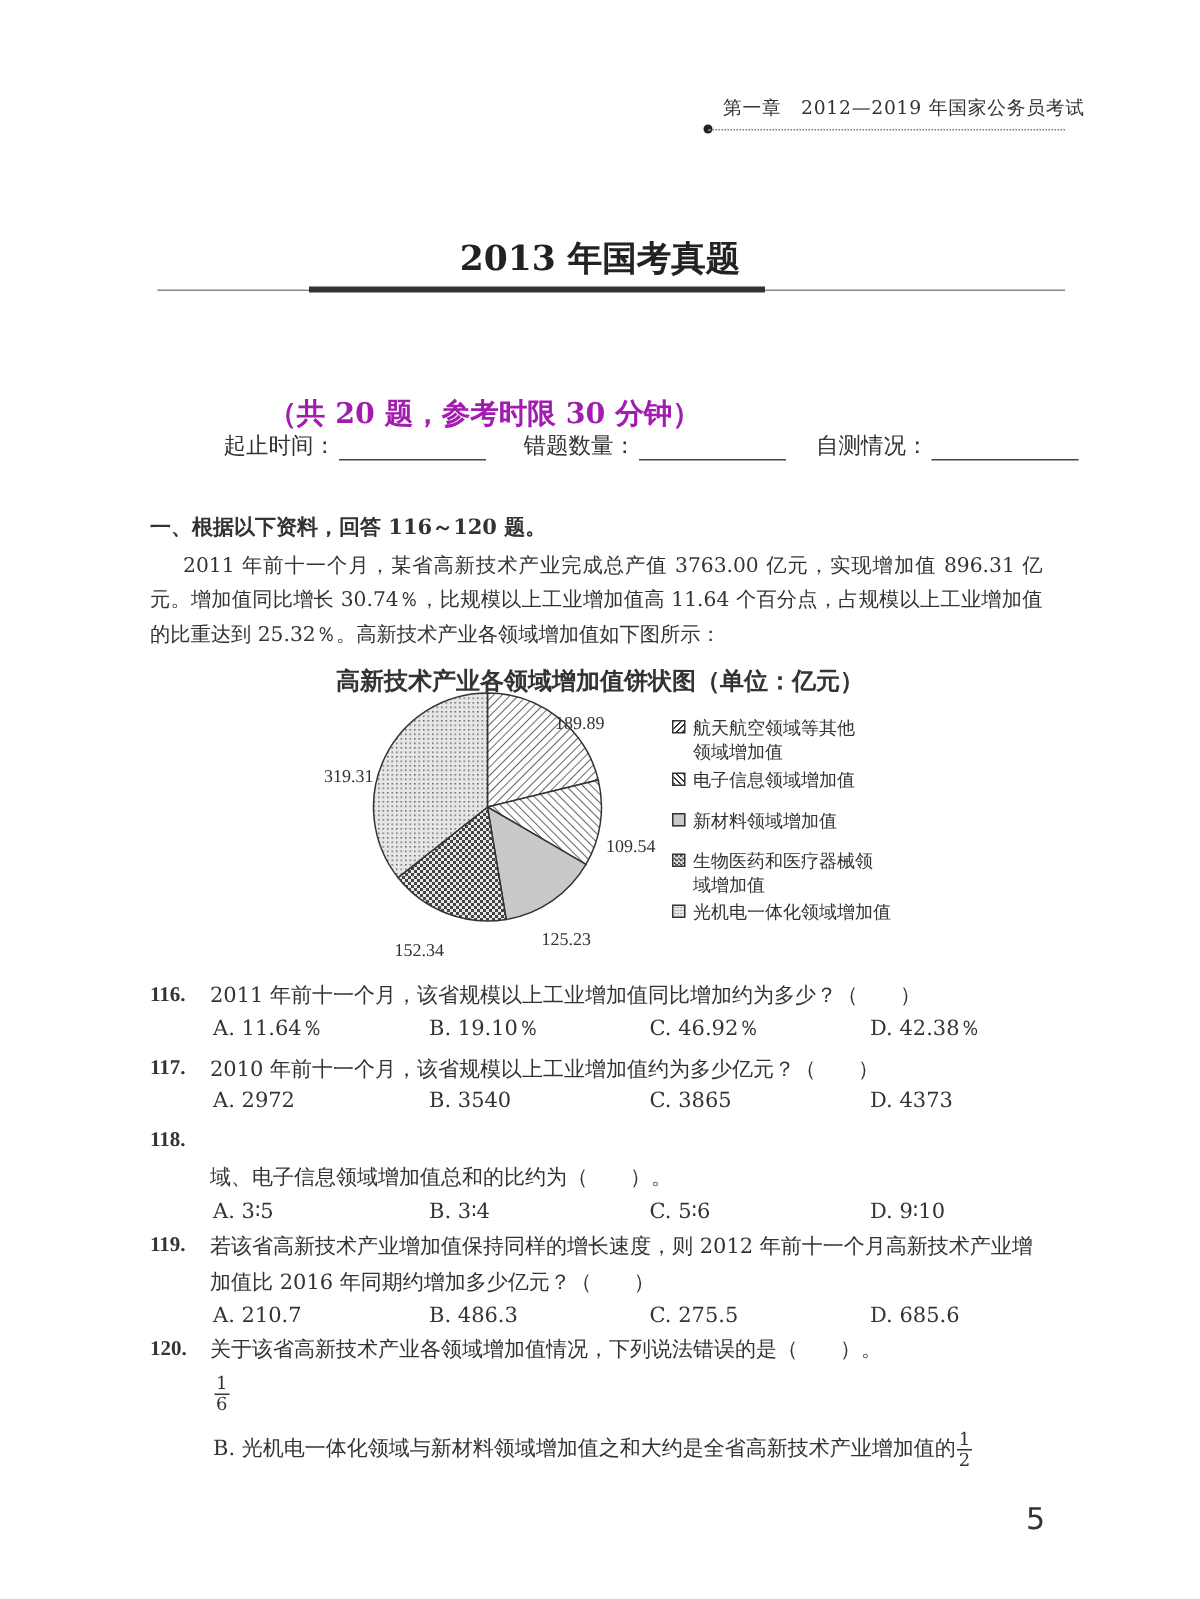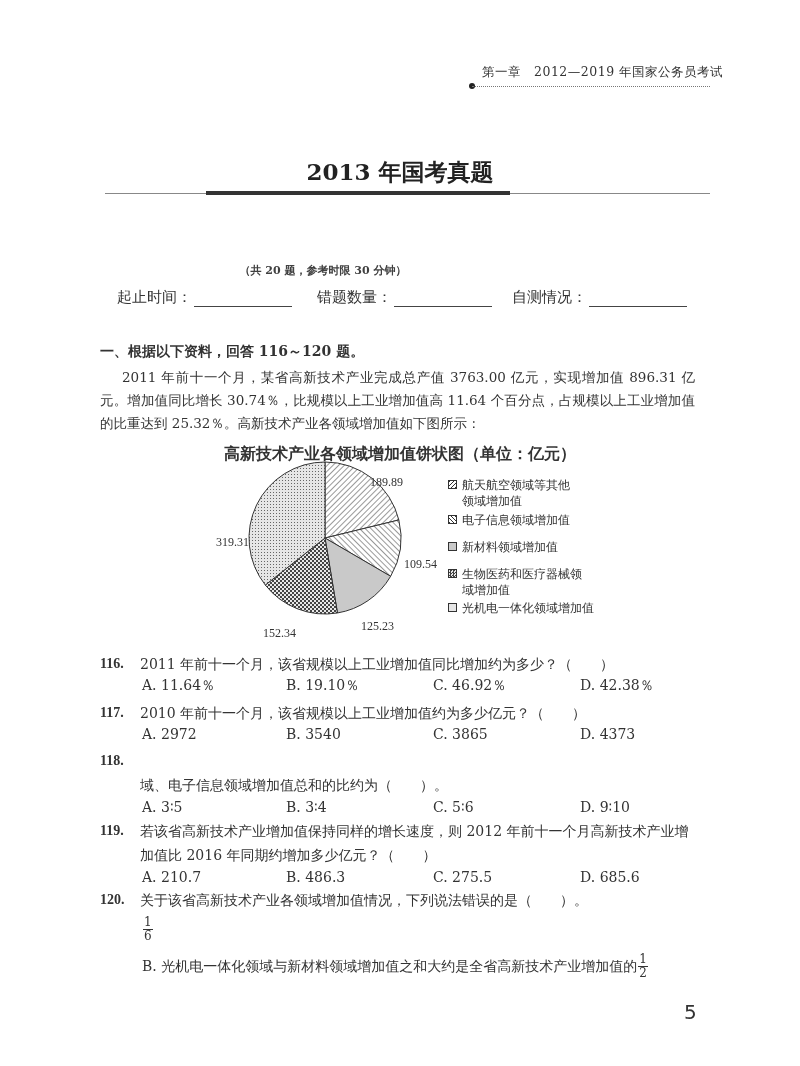--- a/index.html
+++ b/index.html
@@ -21,26 +21,26 @@
   .page-title {
     left: 0; width: 800px; top: 157px; text-align: center; font-size: 23px; font-weight: bold; color: #222;
   }
   .title-rule-thin {
     left: 105px; top: 193px; width: 605px; height: 1px; background: #888;
   }
   .title-rule-thick {
     left: 206px; top: 191px; width: 304px; height: 4px; background: #333;
   }
   .subtitle {
-    left: 0; width: 646px; top: 263px; text-align: center; font-size: 11px; font-weight: bold; color: #404040;
+    left: 0; width: 646px; top: 263px; text-align: center; font-size: 19px; font-weight: bold; color: #a21caf;
   }
   .record-row {
     left: 117px; top: 288px; width: 600px; height: 22px; font-size: 15px; color: #333;
   }
-  .record-field { position: absolute; top: 0; white-space: nowrap; }
+  .record-field { position: absolute; top: 0; white-space: nowrap; margin-left: 32px; }
   .record-blank {
     display: inline-block; width: 98px; height: 16px; border-bottom: 1px solid #444; vertical-align: bottom; margin-left: 2px;
   }
   .section-heading {
     left: 100px; top: 343px; font-size: 14px; font-weight: bold; color: #333; white-space: nowrap;
   }
   .passage {
     left: 118px; top: 366px; width: 595px; font-size: 13.5px; line-height: 23px; color: #333;
     text-indent: 22px; margin-left: -18px; text-align: justify;
   }
@@ -132,21 +132,21 @@
       <path d="M325,538 L390.64,576.30 A76,76 0 0 1 337.46,612.97 Z" fill="url(#p-gray)" stroke="#333" stroke-width="1"></path>
       <path d="M325,538 L337.46,612.97 A76,76 0 0 1 265.32,585.05 Z" fill="url(#p-check)" stroke="#333" stroke-width="1"></path>
       <path d="M325,538 L265.32,585.05 A76,76 0 0 1 325.00,462.00 Z" fill="url(#p-dots)" stroke="#333" stroke-width="1"></path>
     </g>
 </svg>
 
 <div class="abs pie-label" style="left:370px; top:475px;">189.89</div>
 <div class="abs pie-label" style="left:404px; top:557px;">109.54</div>
 <div class="abs pie-label" style="left:361px; top:619px;">125.23</div>
 <div class="abs pie-label" style="left:263px; top:626px;">152.34</div>
-<div class="abs pie-label" style="left:216px; top:535px;">319.31</div>
+<div class="abs pie-label" style="left:216px; top:510px;">319.31</div>
 
 <div class="abs legend">
   <div class="legend-item" style="top:0px;">
     <span class="legend-swatch" style="background: repeating-linear-gradient(-45deg,#333 0 1px,#fff 1px 3px);"></span>
     <span class="legend-text">
       <span style="display:block">航天航空领域等其他</span>
       <span style="display:block">领域增加值</span>
     </span>
   </div>
   <div class="legend-item" style="top:35px;">

